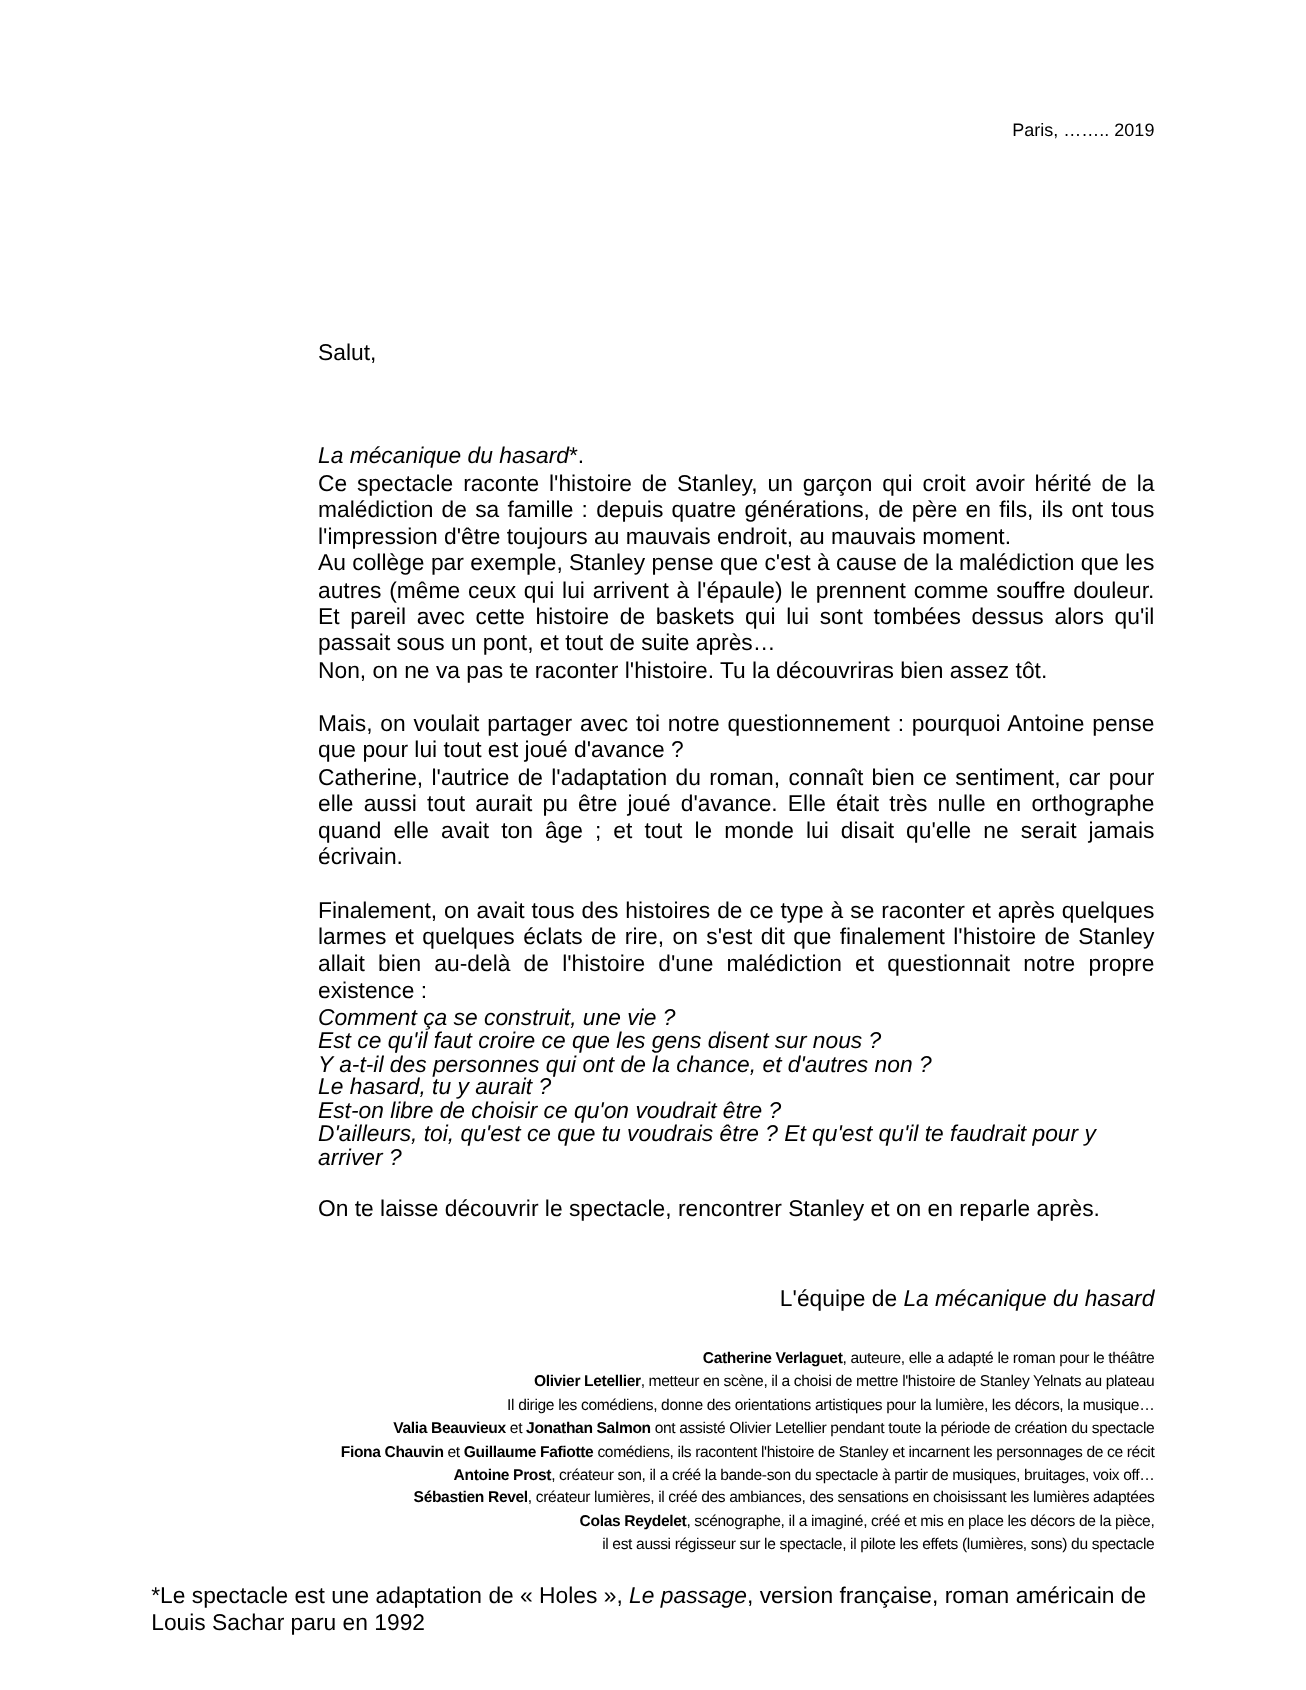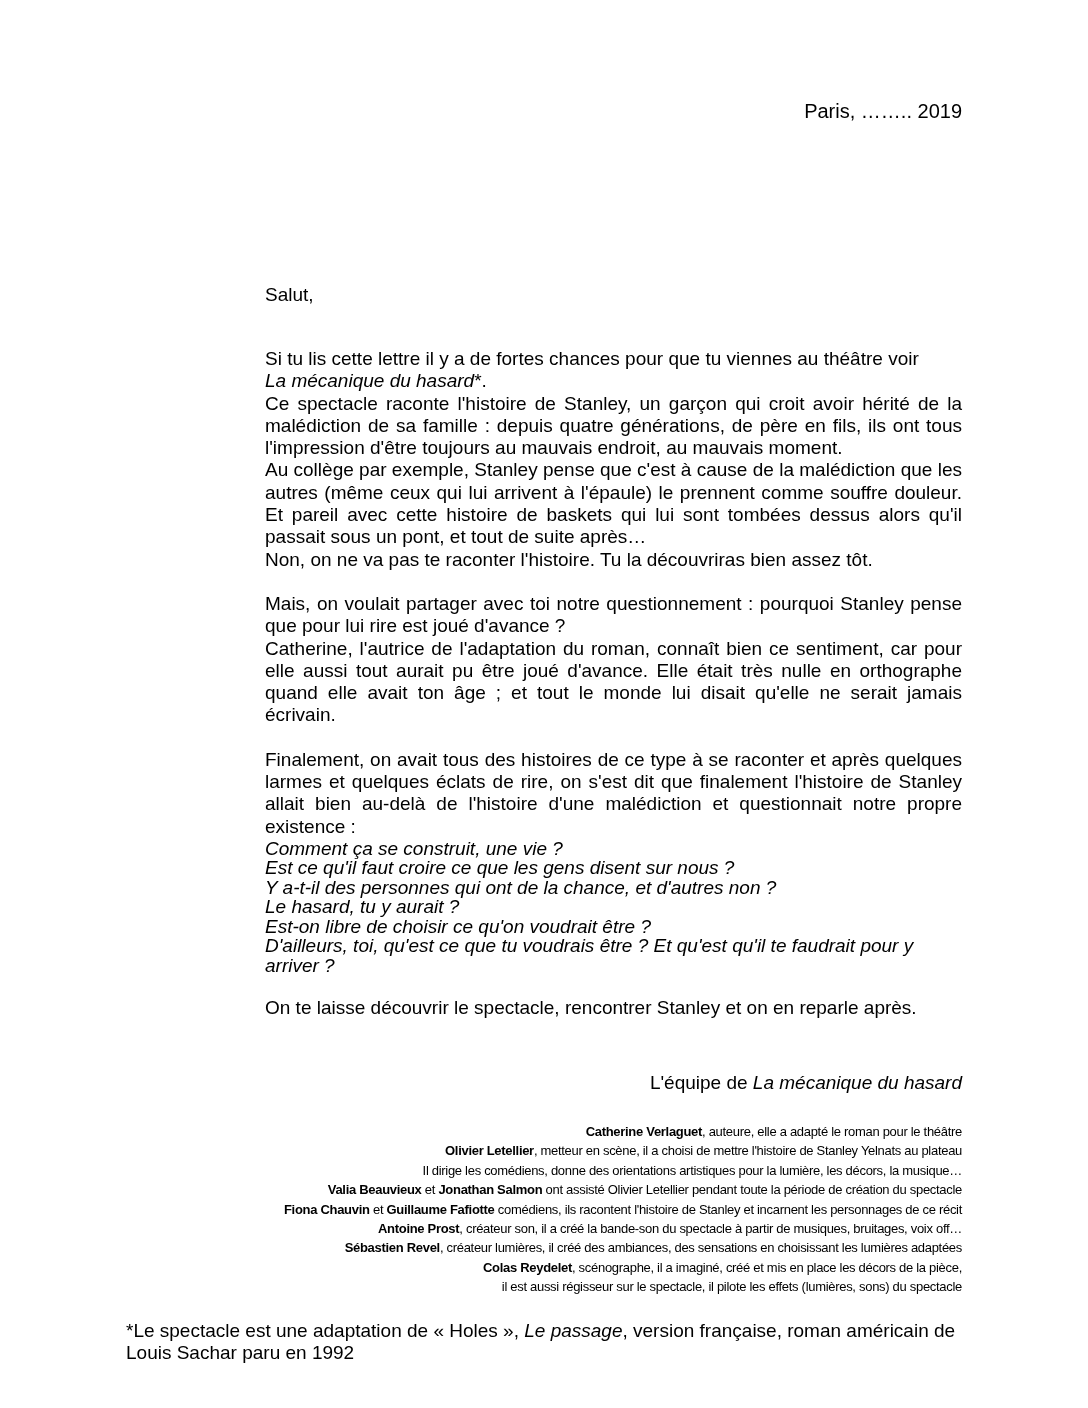--- a/index.html
+++ b/index.html
@@ -1,18 +1,18 @@
 <!DOCTYPE html>
 <html><head>
   <meta charset="utf-8">
   <style>
     html, body { margin: 0; padding: 0; background: #ffffff; }
     body { width: 1088px; height: 1408px; position: relative; overflow: hidden;
            font-family: "Liberation Sans", sans-serif; color: #000; }
-    .date { position: absolute; right: 126px; top: 100px; font-size: 20px; }
+    .date { position: absolute; right: 126px; top: 100px; font-size: 15px; }
     .salutation { position: absolute; left: 265px; top: 284px; font-size: 19px; }
     .body { position: absolute; left: 265px; top: 348px; width: 697px; font-size: 19px; line-height: 22.3px; }
     .body p { margin: 0; text-align: justify; }
     .body .gap { height: 22px; }
     .body .it { font-style: italic; }
     .questions { font-style: italic; font-size: 19px; line-height: 19.5px; margin: 1px 0 3px 0; }
     .closing { margin-top: 22px !important; }
     .signoff { position: absolute; right: 126px; top: 1072px; font-size: 19px; margin-left: 40px; }
     .credits { position: absolute; right: 126px; top: 1122px; width: 800px; text-align: right;
                font-size: 13px; line-height: 19.4px; letter-spacing: -0.3px; }
@@ -21,28 +21,28 @@
   </style>
 </head>
 <body>
 
 <div class="date">Paris, …….. 2019</div>
 
 <div class="salutation">Salut,</div>
 
 <div class="body">
   <p>
-    <span>Si tu lis cette lettre il y a de fortes chances pour que tu viennes au théâtre voir</span><br>
+    <br>
     <span class="it">La mécanique du hasard</span><span>*.</span>
   </p>
   <p>Ce spectacle raconte l'histoire de Stanley, un garçon qui croit avoir hérité de la malédiction de sa famille : depuis quatre générations, de père en fils, ils ont tous l'impression d'être toujours au mauvais endroit, au mauvais moment.</p>
   <p>Au collège par exemple, Stanley pense que c'est à cause de la malédiction que les autres (même ceux qui lui arrivent à l'épaule) le prennent comme souffre douleur. Et pareil avec cette histoire de baskets qui lui sont tombées dessus alors qu'il passait sous un pont, et tout de suite après…</p>
   <p>Non, on ne va pas te raconter l'histoire. Tu la découvriras bien assez tôt.</p>
   <div class="gap"></div>
-  <p>Mais, on voulait partager avec toi notre questionnement : pourquoi Stanley pense que pour lui rire est joué d'avance ?</p>
+  <p>Mais, on voulait partager avec toi notre questionnement : pourquoi Antoine pense que pour lui tout est joué d'avance ?</p>
   <p>Catherine, l'autrice de l'adaptation du roman, connaît bien ce sentiment, car pour elle aussi tout aurait pu être joué d'avance. Elle était très nulle en orthographe quand elle avait ton âge ; et tout le monde lui disait qu'elle ne serait jamais écrivain.</p>
   <div class="gap"></div>
   <p>Finalement, on avait tous des histoires de ce type à se raconter et après quelques larmes et quelques éclats de rire, on s'est dit que finalement l'histoire de Stanley allait bien au-delà de l'histoire d'une malédiction et questionnait notre propre existence :</p>
   <div class="questions">
     <div>Comment ça se construit, une vie ?</div>
     <div>Est ce qu'il faut croire ce que les gens disent sur nous ?</div>
     <div>Y a-t-il des personnes qui ont de la chance, et d'autres non ?</div>
     <div>Le hasard, tu y aurait ?</div>
     <div>Est-on libre de choisir ce qu'on voudrait être ?</div>
     <div>D'ailleurs, toi, qu'est ce que tu voudrais être ? Et qu'est qu'il te faudrait pour y arriver ?</div>

